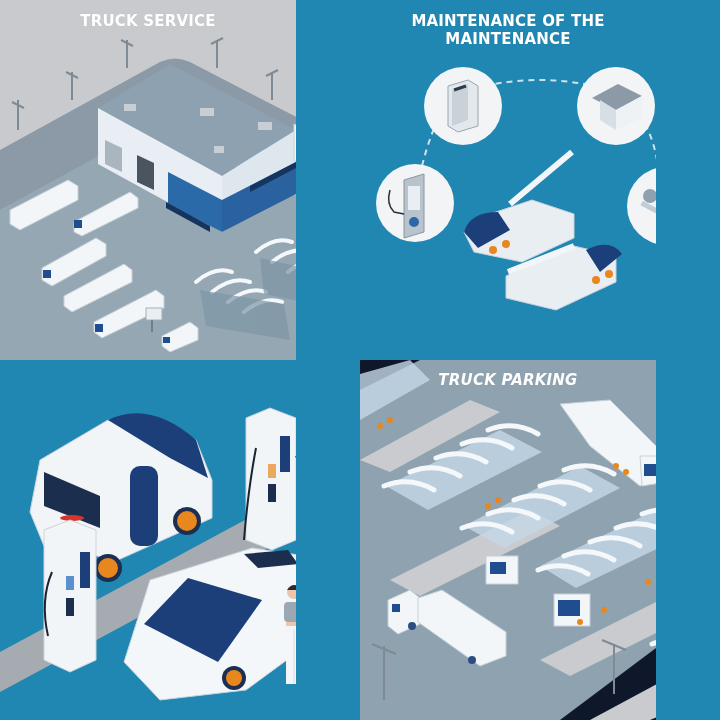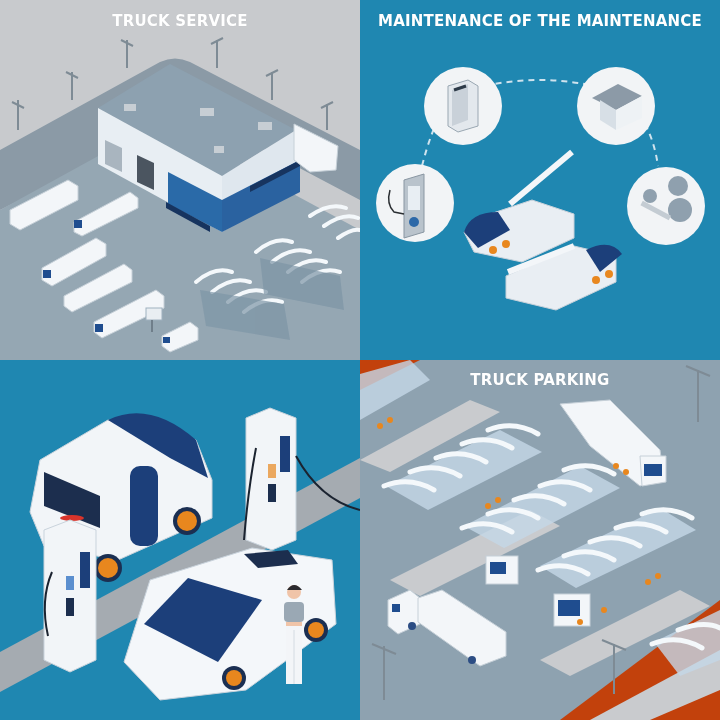--- a/index.html
+++ b/index.html
@@ -1,21 +1,21 @@
 <!DOCTYPE html>
 <html><head>
 <meta charset="utf-8">
 <style>
   html,body{margin:0;padding:0;}
   body{width:720px;height:720px;overflow:hidden;position:relative;font-family:"DejaVu Sans",sans-serif;background:#1f87b1;}
-  .quad{position:absolute;width:360px;height:360px;overflow:hidden;}
+  .quad{position:absolute;width:296px;height:360px;overflow:hidden;}
   .q1{left:0;top:0;background:#c8cacd;}
   .q2{left:360px;top:0;background:#1f87b1;}
   .q3{left:0;top:360px;background:#1f87b1;}
-  .q4{left:360px;top:360px;background:#c2410c;}
+  .q4{left:360px;top:360px;background:#0f172a;font-style:italic;}
   .title{position:absolute;left:0;right:0;text-align:center;color:#fff;font-weight:bold;font-size:15px;letter-spacing:0.2px;z-index:5;text-shadow:0 0 1px rgba(0,0,0,0.1);}
   .q1 .title{top:12px;}
   .q2 .title{top:12px;}
   .q3 .title{top:11px;}
   .q4 .title{top:11px;}
   svg{position:absolute;left:0;top:0;}
 </style>
 </head>
 <body>
 

